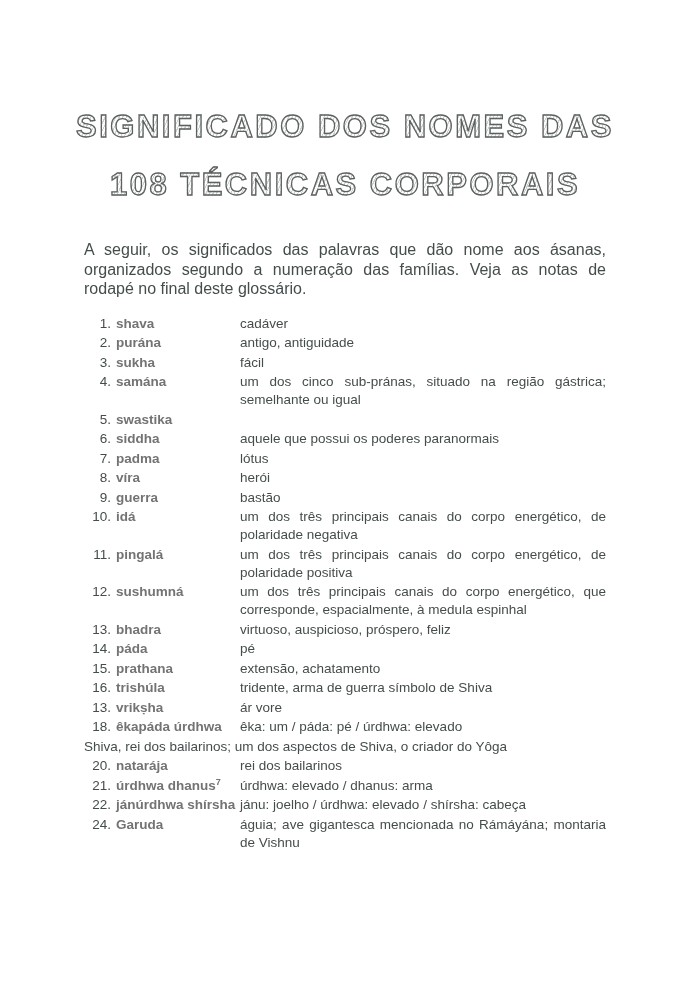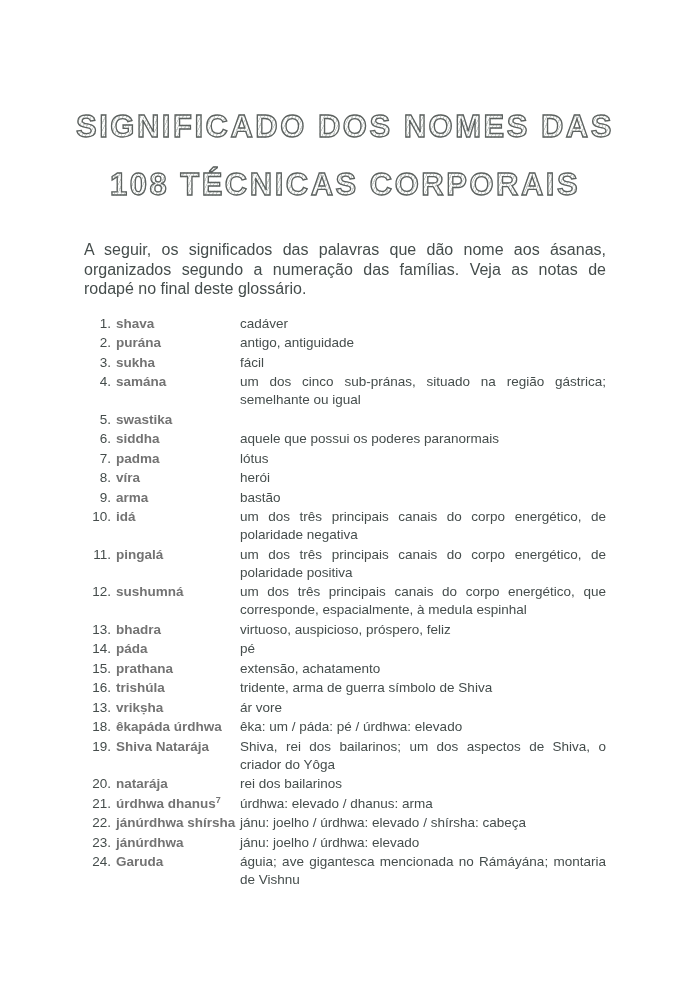--- a/index.html
+++ b/index.html
@@ -158,21 +158,21 @@
     <div class="entry-left">
       <span class="num">8.</span>
       <span class="term">víra</span>
     </div>
     <div class="def">herói</div>
   </div>
 
   <div class="entry">
     <div class="entry-left">
       <span class="num">9.</span>
-      <span class="term">arma</span>
+      <span class="term">guerra</span>
     </div>
     <div class="def">bastão</div>
   </div>
 
   <div class="entry">
     <div class="entry-left">
       <span class="num">10.</span>
       <span class="term">idá</span>
     </div>
     <div class="def">um dos três principais canais do corpo energético, de polaridade negativa</div>
@@ -236,24 +236,20 @@
 
   <div class="entry">
     <div class="entry-left">
       <span class="num">18.</span>
       <span class="term">êkapáda úrdhwa</span>
     </div>
     <div class="def">êka: um / páda: pé / úrdhwa: elevado</div>
   </div>
 
   <div class="entry">
-    <div class="entry-left">
-      <span class="num">19.</span>
-      <span class="term">Shiva Natarája</span>
-    </div>
     <div class="def">Shiva, rei dos bailarinos; um dos aspectos de Shiva, o criador do Yôga</div>
   </div>
 
   <div class="entry">
     <div class="entry-left">
       <span class="num">20.</span>
       <span class="term">natarája</span>
     </div>
     <div class="def">rei dos bailarinos</div>
   </div>
@@ -267,27 +263,20 @@
   </div>
 
   <div class="entry">
     <div class="entry-left">
       <span class="num">22.</span>
       <span class="term">jánúrdhwa shírsha</span>
     </div>
     <div class="def">jánu: joelho / úrdhwa: elevado / shírsha: cabeça</div>
   </div>
 
-  <div class="entry">
-    <div class="entry-left">
-      <span class="num">23.</span>
-      <span class="term">jánúrdhwa</span>
-    </div>
-    <div class="def">jánu: joelho / úrdhwa: elevado</div>
-  </div>
 
   <div class="entry">
     <div class="entry-left">
       <span class="num">24.</span>
       <span class="term">Garuda</span>
     </div>
     <div class="def">águia; ave gigantesca mencionada no Rámáyána; montaria de Vishnu</div>
   </div>
 </div>
 

